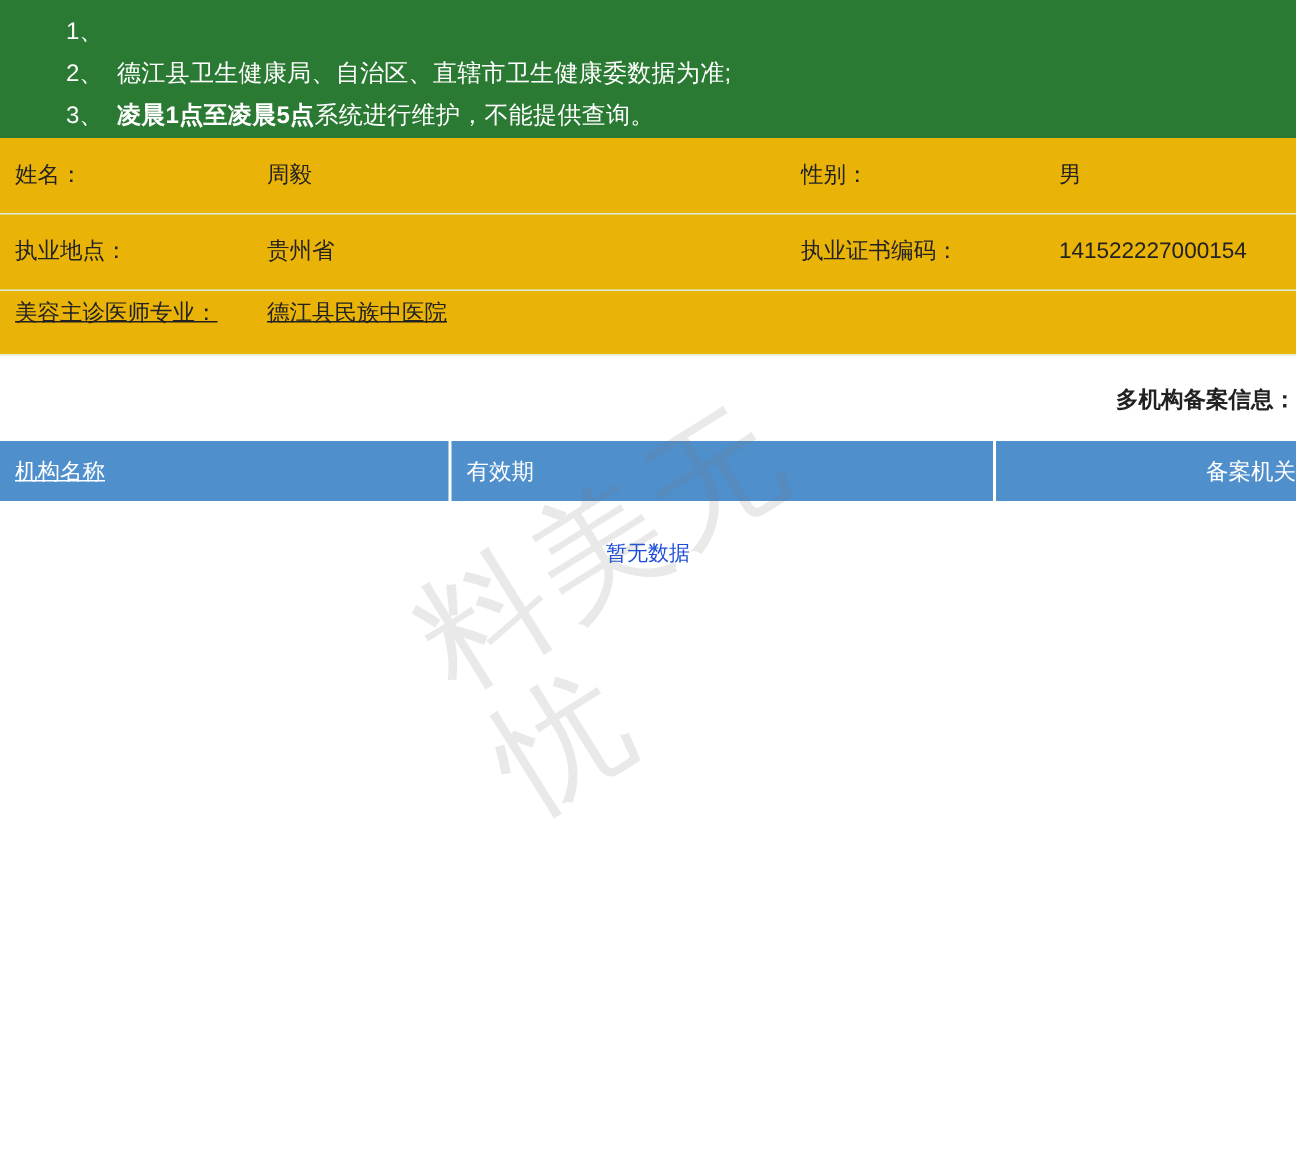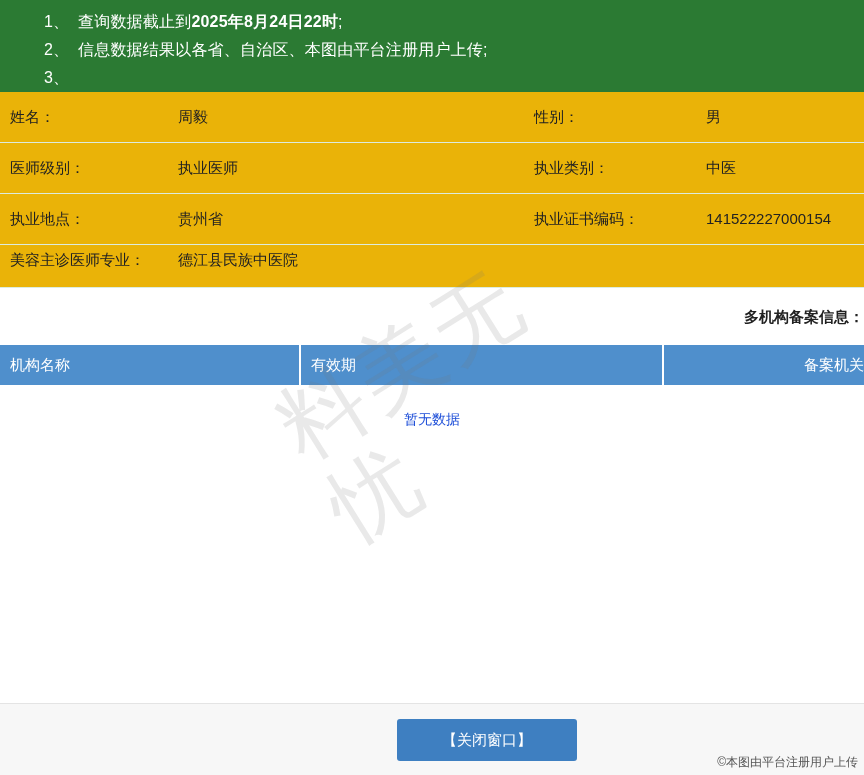--- a/index.html
+++ b/index.html
@@ -54,21 +54,21 @@
     font-size: 15px;
     color: #222222;
     padding: 14px 0 14px 10px;
     vertical-align: middle;
     line-height: 22px;
   }
   .lbl-1 { width: 168px; }
   .val-1 { width: 356px; }
   .lbl-2 { width: 172px; }
   .val-2 { width: 168px; }
-  .row-tall td { padding-top: 4px; padding-bottom: 16px; }
+  .row-tall td { padding-top: 4px; padding-bottom: 16px; text-decoration: underline; }
 
   .info-table td.label { padding-left: 10px; }
   .info-table td.value { padding-left: 10px; }
 
   
   .watermark {
     position: absolute;
     left: 300px;
     top: 290px;
     width: 330px;
@@ -101,21 +101,21 @@
     background: #4f8fcc;
     color: #ffffff;
     font-size: 15px;
     font-weight: normal;
     text-align: left;
     padding: 10px 0 10px 10px;
     border-right: 2px solid #ffffff;
     height: 40px;
   }
   .org-table th:last-child { border-right: none; text-align: right; }
-  .col-org { width: 290px; }
+  .col-org { width: 290px; text-decoration: underline; }
   .col-valid { width: 351px; }
   .col-auth { width: 194px; }
   .empty-row td {
     text-align: center;
     color: #1d4ed8;
     font-size: 14px;
     padding: 26px 0;
     background: #ffffff;
   }
 
@@ -153,46 +153,40 @@
   }
 </style>
 </head>
 <body>
 
 <div id="page">
 
   <div class="notice">
     <div class="notice-line">
       <span class="notice-num">1、</span>
-      <span class="notice-text"><span>查询数据截止到</span><b>2025年8月24日22时</b><span>;</span></span>
     </div>
     <div class="notice-line">
       <span class="notice-num">2、</span>
-      <span class="notice-text"><span>信息数据结果以各省、自治区、本图由平台注册用户上传;</span><b></b><span></span></span>
+      <span class="notice-text"><span>德江县卫生健康局、自治区、直辖市卫生健康委数据为准;</span><b></b><span></span></span>
     </div>
     <div class="notice-line">
       <span class="notice-num">3、</span>
+      <span class="notice-text"><span></span><b>凌晨1点至凌晨5点</b><span>系统进行维护，不能提供查询。</span></span>
     </div>
   </div>
 
   <table class="info-table">
     <tbody>
         <tr>
       <td class="lbl-1 label">姓名：</td>
       <td class="val-1 value">周毅</td>
       <td class="lbl-2 label">性别：</td>
       <td class="val-2 value">男</td>
     </tr>
     <tr>
-      <td class="lbl-1 label">医师级别：</td>
-      <td class="val-1 value">执业医师</td>
-      <td class="lbl-2 label">执业类别：</td>
-      <td class="val-2 value">中医</td>
-    </tr>
-    <tr>
       <td class="lbl-1 label">执业地点：</td>
       <td class="val-1 value">贵州省</td>
       <td class="lbl-2 label">执业证书编码：</td>
       <td class="val-2 value">141522227000154</td>
     </tr>
     <tr class="row-tall">
       <td class="lbl-1 label">美容主诊医师专业：</td>
       <td class="value" colspan="3">德江县民族中医院</td>
     </tr>
   </tbody>
@@ -208,18 +202,14 @@
       <th class="col-org">机构名称</th>
       <th class="col-valid">有效期</th>
       <th class="col-auth">备案机关</th>
     </tr>
     <tr class="empty-row">
       <td colspan="3">暂无数据</td>
     </tr>
   </tbody>
     </table>
 
-  <div class="footer">
-    <button class="close-btn">【关闭窗口】</button>
-    <div class="credit">©本图由平台注册用户上传</div>
-  </div>
 
 </div>
 
 </body></html>

